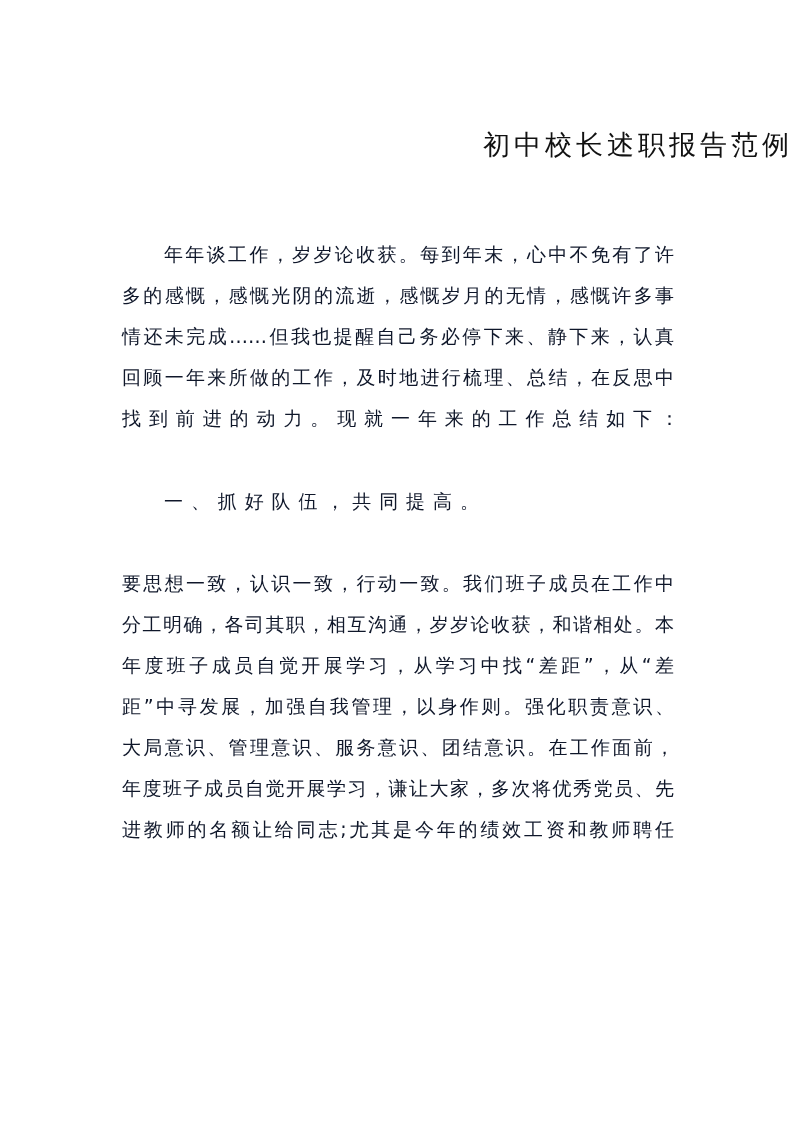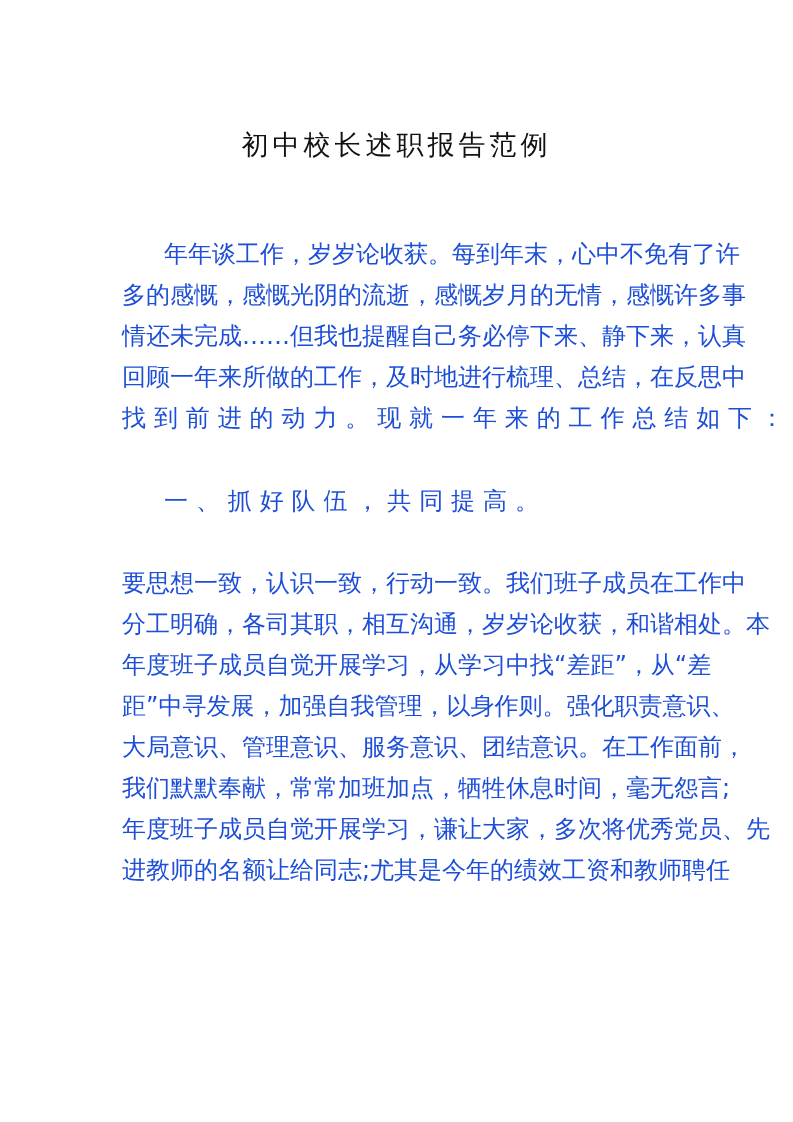--- a/index.html
+++ b/index.html
@@ -20,39 +20,39 @@
       left: 0; top: 0;
       width: 793px;
       height: 1122px;
       background: #ffffff;
     }
     .title {
       position: absolute;
       top: 128px;
       left: 0;
       width: 793px;
-      text-align: center;
+      text-align: right;
       font-size: 27px;
       letter-spacing: 4px;
       line-height: 34px;
       color: #111;
     }
     .para {
       position: absolute;
       left: 122px;
       width: 552px;
     }
     .line {
       height: 41px;
       line-height: 41px;
-      font-size: 24px;
+      font-size: 19px;
       white-space: nowrap;
       text-align: justify;
       text-align-last: justify;
-      color: #1d4ed8;
+      color: #0f172a;
     }
     .line.last {
       text-align-last: left;
       letter-spacing: 7.9px;
     }
     .line.indent {
       padding-left: 42px;
     }
   </style>
 </head>
@@ -73,18 +73,17 @@
   <div class="para" style="top:481px;">
     <div class="line last indent">一、抓好队伍，共同提高。</div>
   </div>
 
   <div class="para" style="top:563px;">
     <div class="line">要思想一致，认识一致，行动一致。我们班子成员在工作中</div>
     <div class="line">分工明确，各司其职，相互沟通，岁岁论收获，和谐相处。本</div>
     <div class="line">年度班子成员自觉开展学习，从学习中找“差距”，从“差</div>
     <div class="line">距”中寻发展，加强自我管理，以身作则。强化职责意识、</div>
     <div class="line">大局意识、管理意识、服务意识、团结意识。在工作面前，</div>
-    <div class="line">我们默默奉献，常常加班加点，牺牲休息时间，毫无怨言;</div>
     <div class="line">年度班子成员自觉开展学习，谦让大家，多次将优秀党员、先</div>
     <div class="line">进教师的名额让给同志;尤其是今年的绩效工资和教师聘任</div>
   </div>
 
 </div>
 
 </body></html>

